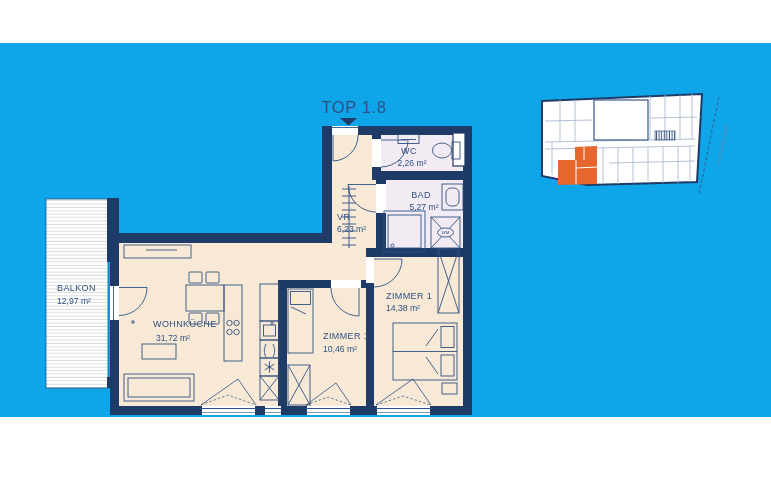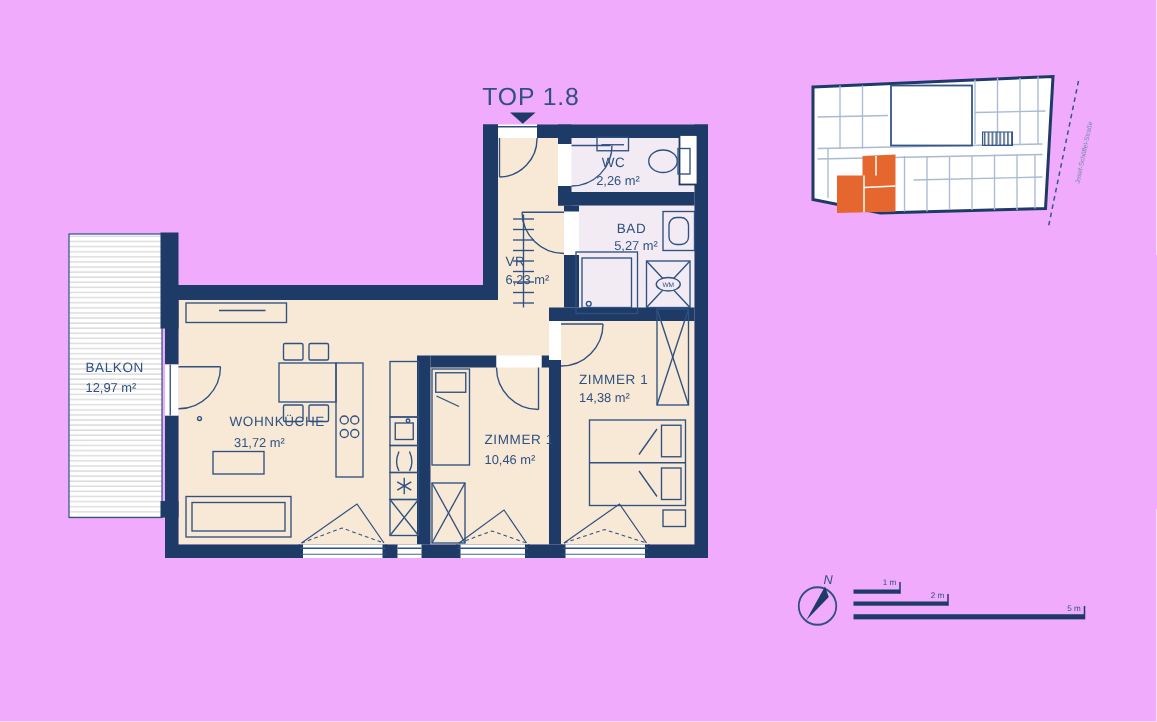--- a/index.html
+++ b/index.html
@@ -1,17 +1,17 @@
 <!DOCTYPE html>
 <html><head>
 <meta charset="utf-8">
 <style>
   html,body{margin:0;padding:0;background:#ffffff;}
-  .page{position:relative;width:771px;height:481px;background:#f0abfc;overflow:hidden;
-        font-family:"Liberation Sans",sans-serif;}
+  .page{position:relative;width:771px;height:374px;background:#0ea5e9;overflow:hidden;
+        font-family:"Liberation Sans",sans-serif;margin-top:43px;}
   svg text{font-family:"Liberation Sans",sans-serif;}
 </style>
 </head>
 <body>
 
 <div class="page">
 <svg width="771" height="481" viewBox="0 0 771 481">
   <defs>
     <pattern id="hatchH" patternUnits="userSpaceOnUse" width="8" height="3.4">
       <rect width="8" height="3.4" fill="#ffffff"></rect>

